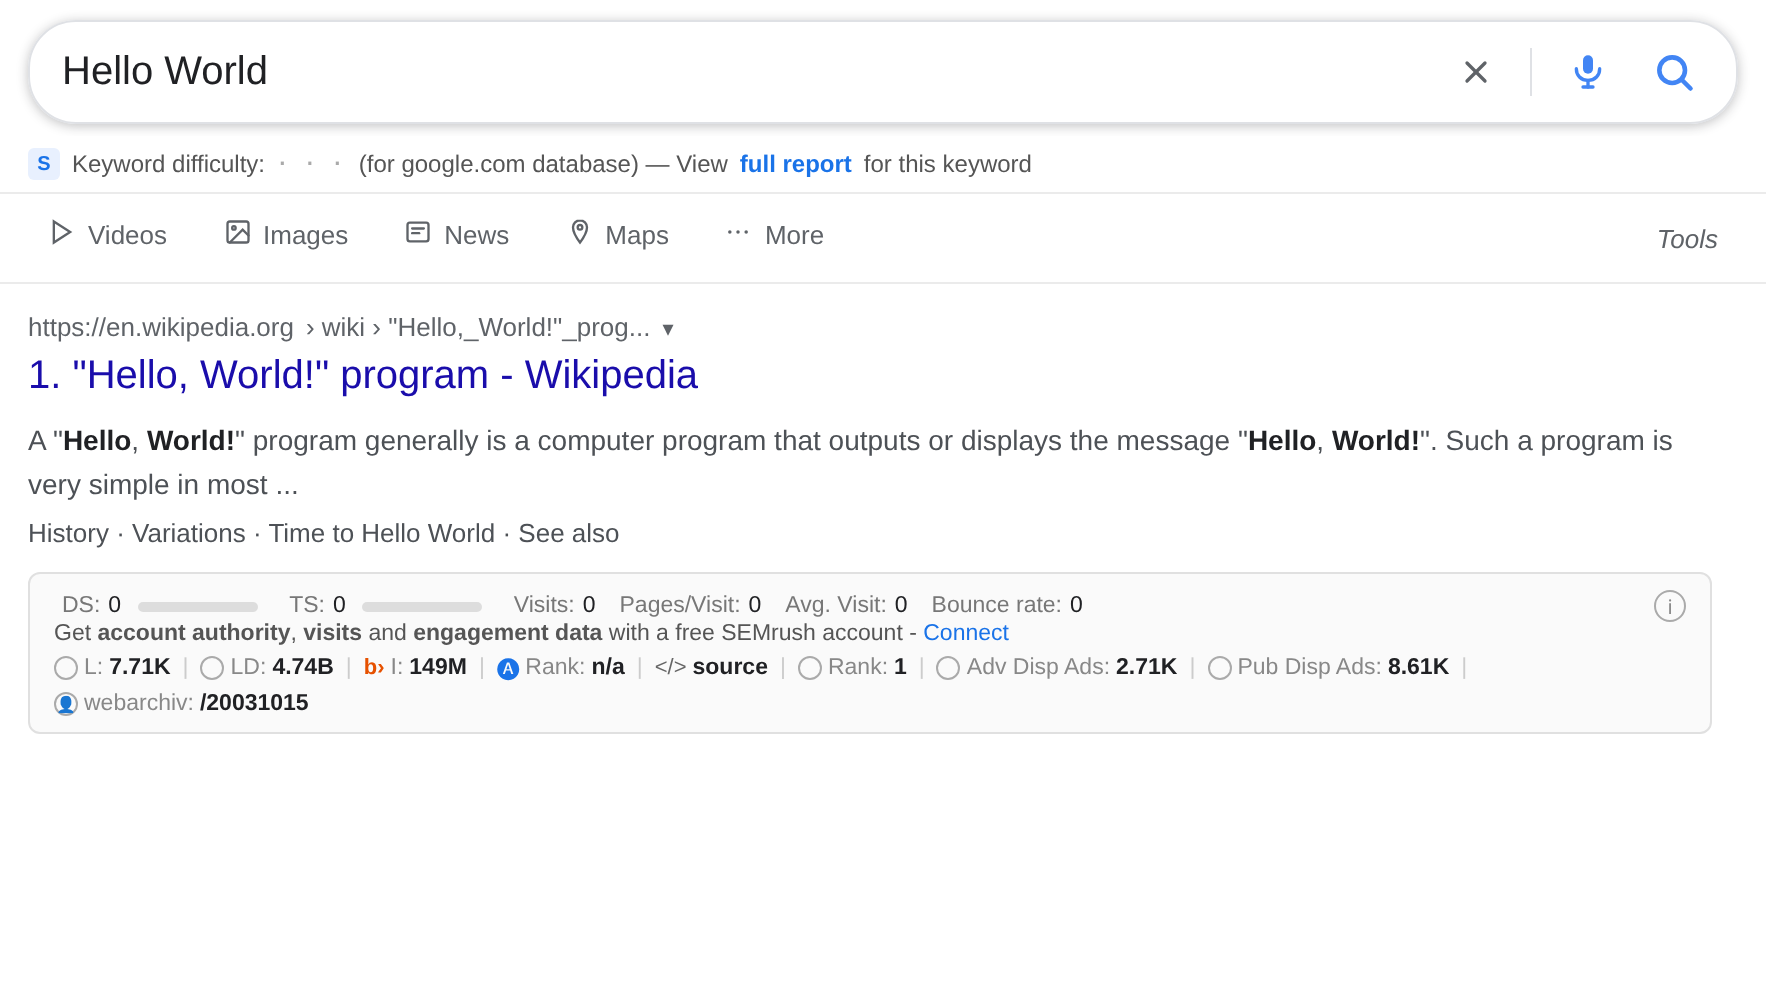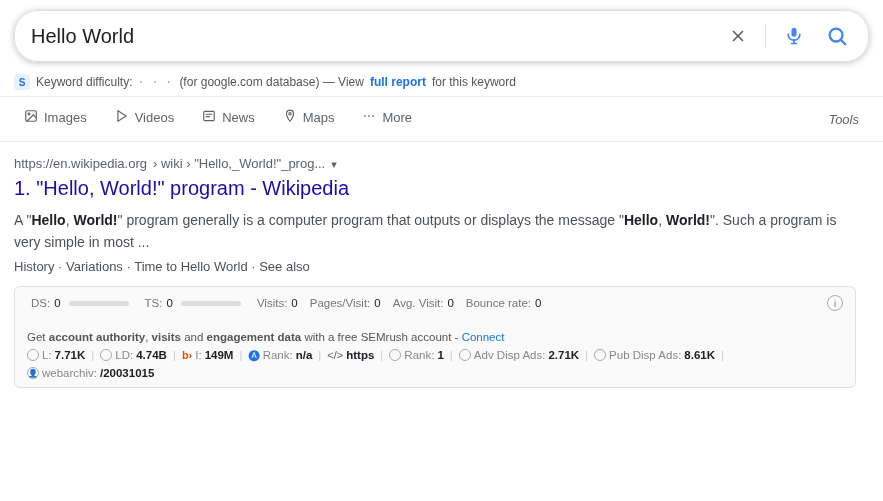--- a/index.html
+++ b/index.html
@@ -179,21 +179,21 @@
       border-radius: 6px;
       padding: 8px 12px;
       font-size: 11.5px;
       color: #555;
       background: #fafafa;
     }
     .semrush-row1 {
       display: flex;
       align-items: center;
       gap: 4px;
-      margin-bottom: 20px;
+      margin-bottom: 0;
     }
     .semrush-metric {
       display: flex;
       align-items: center;
       gap: 4px;
       margin-right: 8px;
     }
     .semrush-metric .label {
       color: #777;
       font-weight: normal;
@@ -307,34 +307,34 @@
   <span class="semrush-dots">· · ·</span>
   <span>(for google.com database) — View</span>
   <a href="#">full report</a>
   <span>for this keyword</span>
 </div>
 
 <nav class="nav-tabs">
   <a class="nav-tab">
     <span class="tab-icon">
       <svg width="14" height="14" viewBox="0 0 24 24" fill="none" stroke="#5f6368" stroke-width="2" stroke-linecap="round">
-          <rect x="3" y="3" width="18" height="18" rx="2"></rect>
-          <circle cx="8.5" cy="8.5" r="1.5"></circle>
-          <polyline points="21 15 16 10 5 21"></polyline>
+          <polygon points="5 3 19 12 5 21 5 3"></polygon>
         </svg>
     </span>
-    <span>Images</span>
+    <span>Videos</span>
   </a>
   <a class="nav-tab">
     <span class="tab-icon">
       <svg width="14" height="14" viewBox="0 0 24 24" fill="none" stroke="#5f6368" stroke-width="2" stroke-linecap="round">
-          <polygon points="5 3 19 12 5 21 5 3"></polygon>
+          <rect x="3" y="3" width="18" height="18" rx="2"></rect>
+          <circle cx="8.5" cy="8.5" r="1.5"></circle>
+          <polyline points="21 15 16 10 5 21"></polyline>
         </svg>
     </span>
-    <span>Videos</span>
+    <span>Images</span>
   </a>
   <a class="nav-tab">
     <span class="tab-icon">
       <svg width="14" height="14" viewBox="0 0 24 24" fill="none" stroke="#5f6368" stroke-width="2" stroke-linecap="round">
           <rect x="3" y="4" width="18" height="16" rx="2"></rect>
           <line x1="7" y1="9" x2="17" y2="9"></line>
           <line x1="7" y1="13" x2="13" y2="13"></line>
         </svg>
     </span>
     <span>News</span>
@@ -434,21 +434,21 @@
         </span>
         <span class="sem-sep">|</span>
         <span class="sem-item">
           <span class="tag-blue">🅐</span>
           <span class="lbl">Rank:</span>
           <span class="v">n/a</span>
         </span>
         <span class="sem-sep">|</span>
         <span class="sem-item">
           <span class="tag-source">&lt;/&gt;</span>
-          <span class="v">https</span>
+          <span class="v">source</span>
         </span>
         <span class="sem-sep">|</span>
         <span class="sem-item">
           <span class="icon-sm"></span>
           <span class="lbl">Rank:</span>
           <span class="v">1</span>
         </span>
         <span class="sem-sep">|</span>
         <span class="sem-item">
           <span class="icon-sm"></span>

